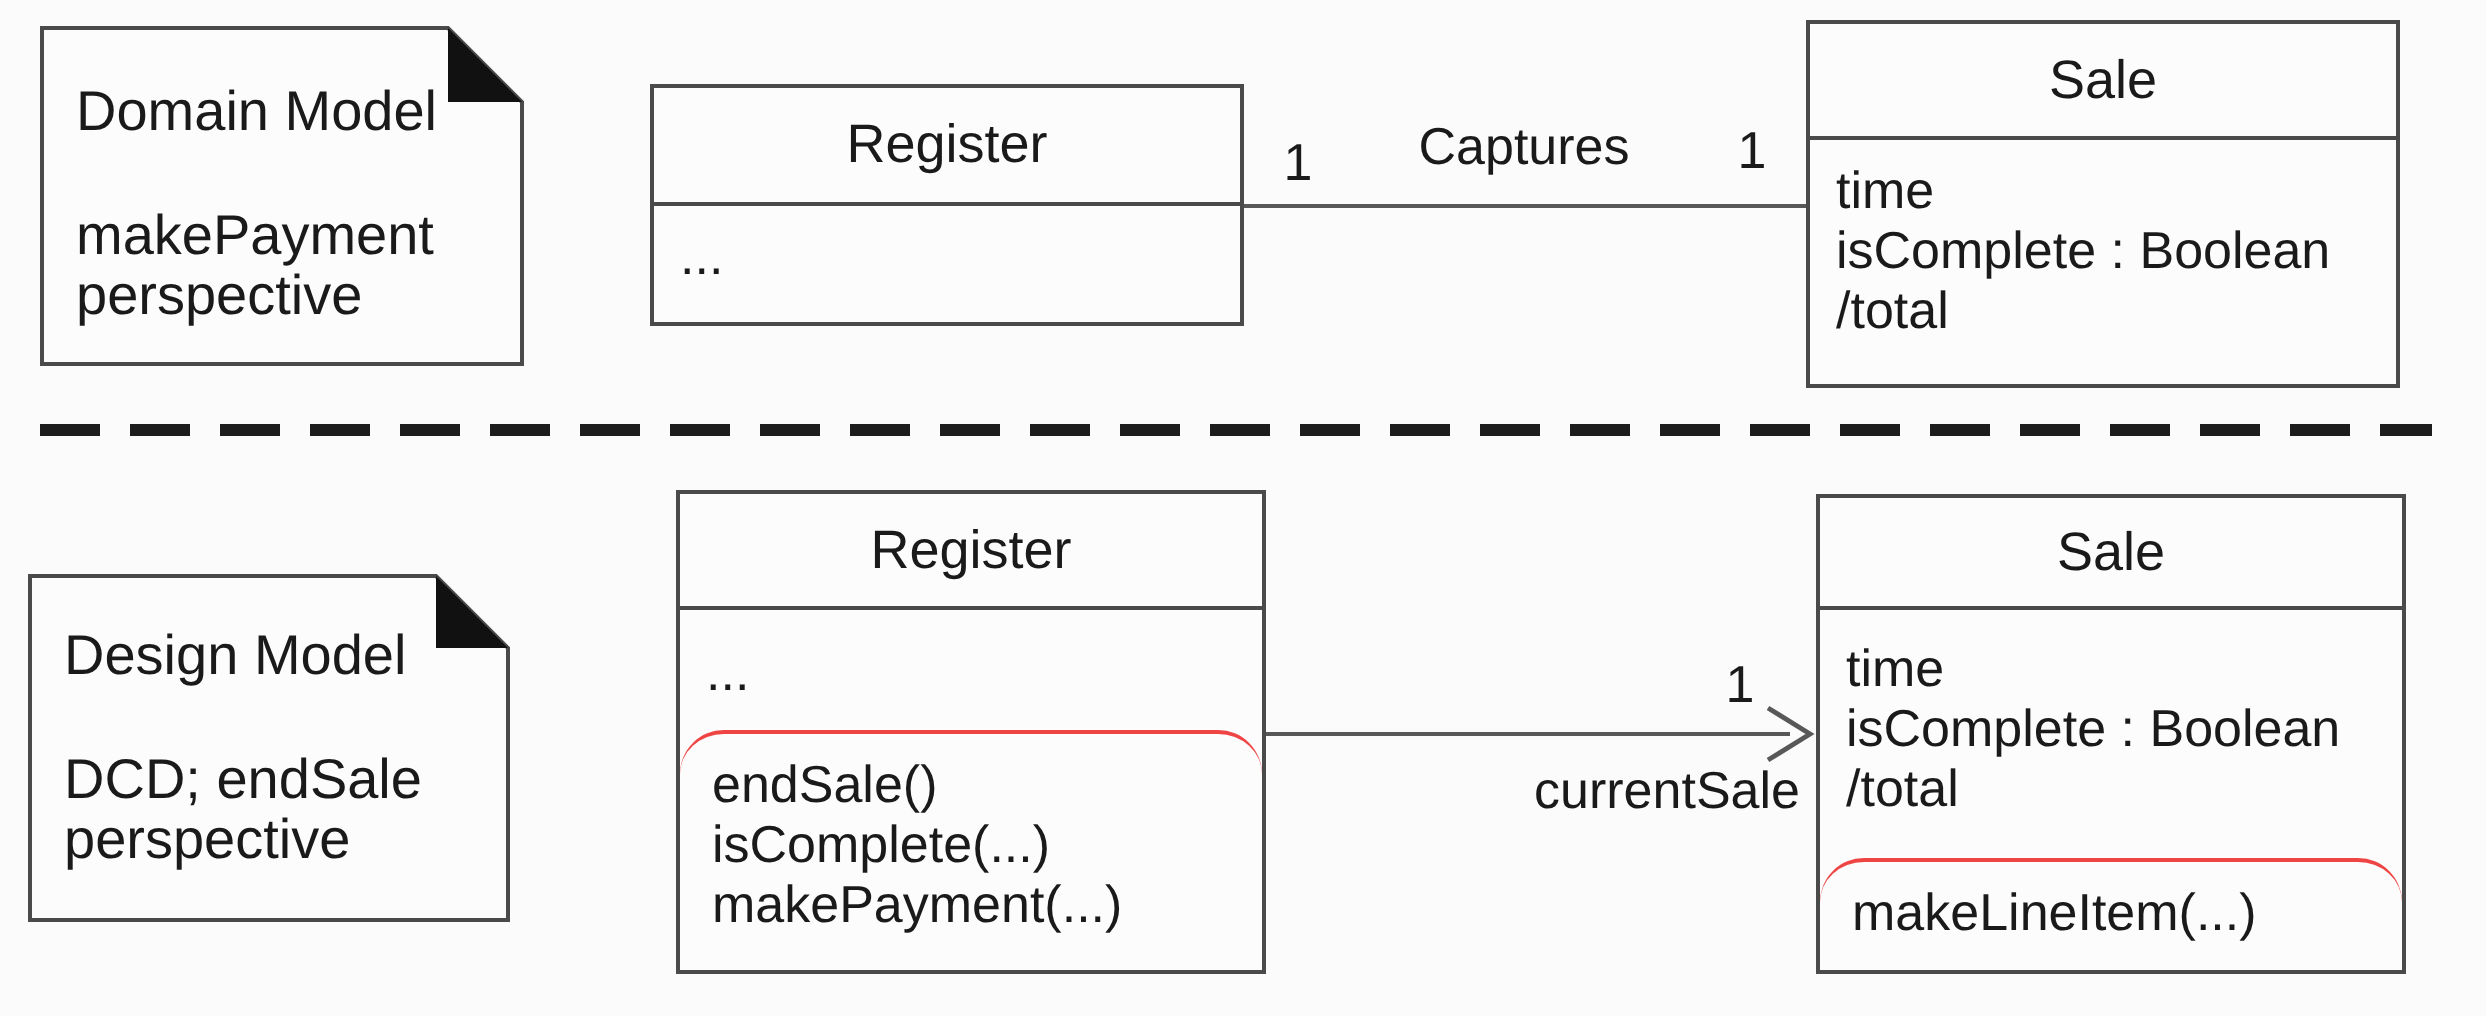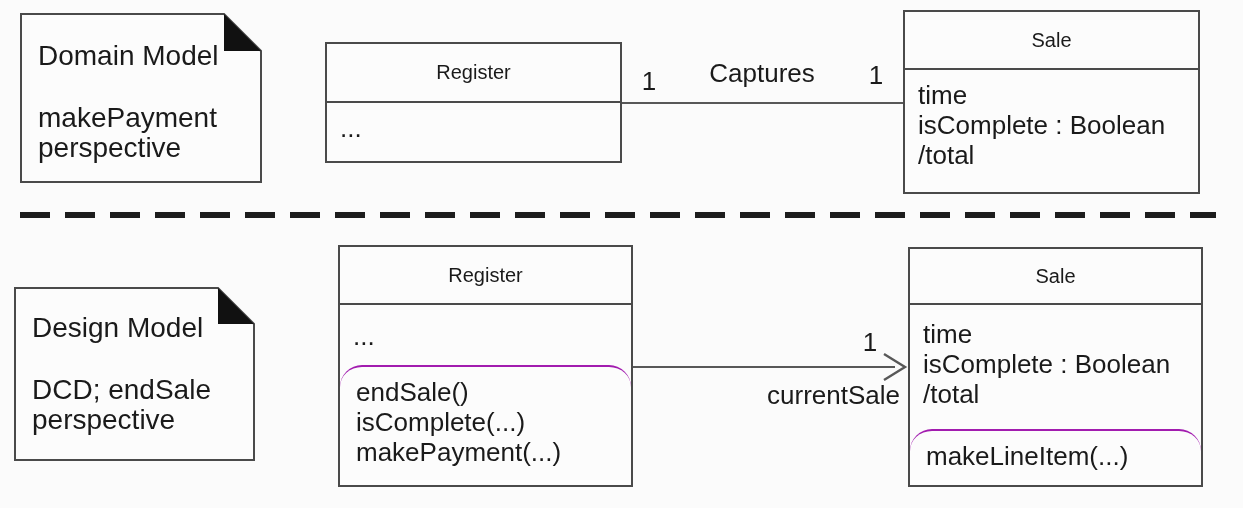--- a/index.html
+++ b/index.html
@@ -19,33 +19,33 @@
   .class-box{
     position:absolute;
     border:2px solid #4a4a4a;
     background:#fcfcfc;
     box-sizing:border-box;
     display:flex;flex-direction:column;
   }
   .class-title{
     border-bottom:2px solid #4a4a4a;
     display:flex;align-items:center;justify-content:center;
-    font-size:20px;
+    font-size:27px;
     box-sizing:border-box;
     flex:0 0 auto;
   }
   .compartment{
     box-sizing:border-box;
     padding:10px 0 0 13px;
     font-size:26px;line-height:30px;
     flex:1 1 auto;
     overflow:hidden;
     border-radius:22px;
   }
-  .compartment.bordered{border-top:2px solid #a21caf;flex:0 0 auto;padding-left:16px;}
+  .compartment.bordered{border-top:2px solid #ef4444;flex:0 0 auto;padding-left:16px;}
   .member{white-space:nowrap;}
   
   .assoc-line{position:absolute;height:2px;background:#585858;}
   .edge-label{position:absolute;font-size:26px;line-height:30px;white-space:nowrap;}
   .center{text-align:center;}
   .right{text-align:right;}
   
   .dashed-divider{
     position:absolute;
     height:6px;

